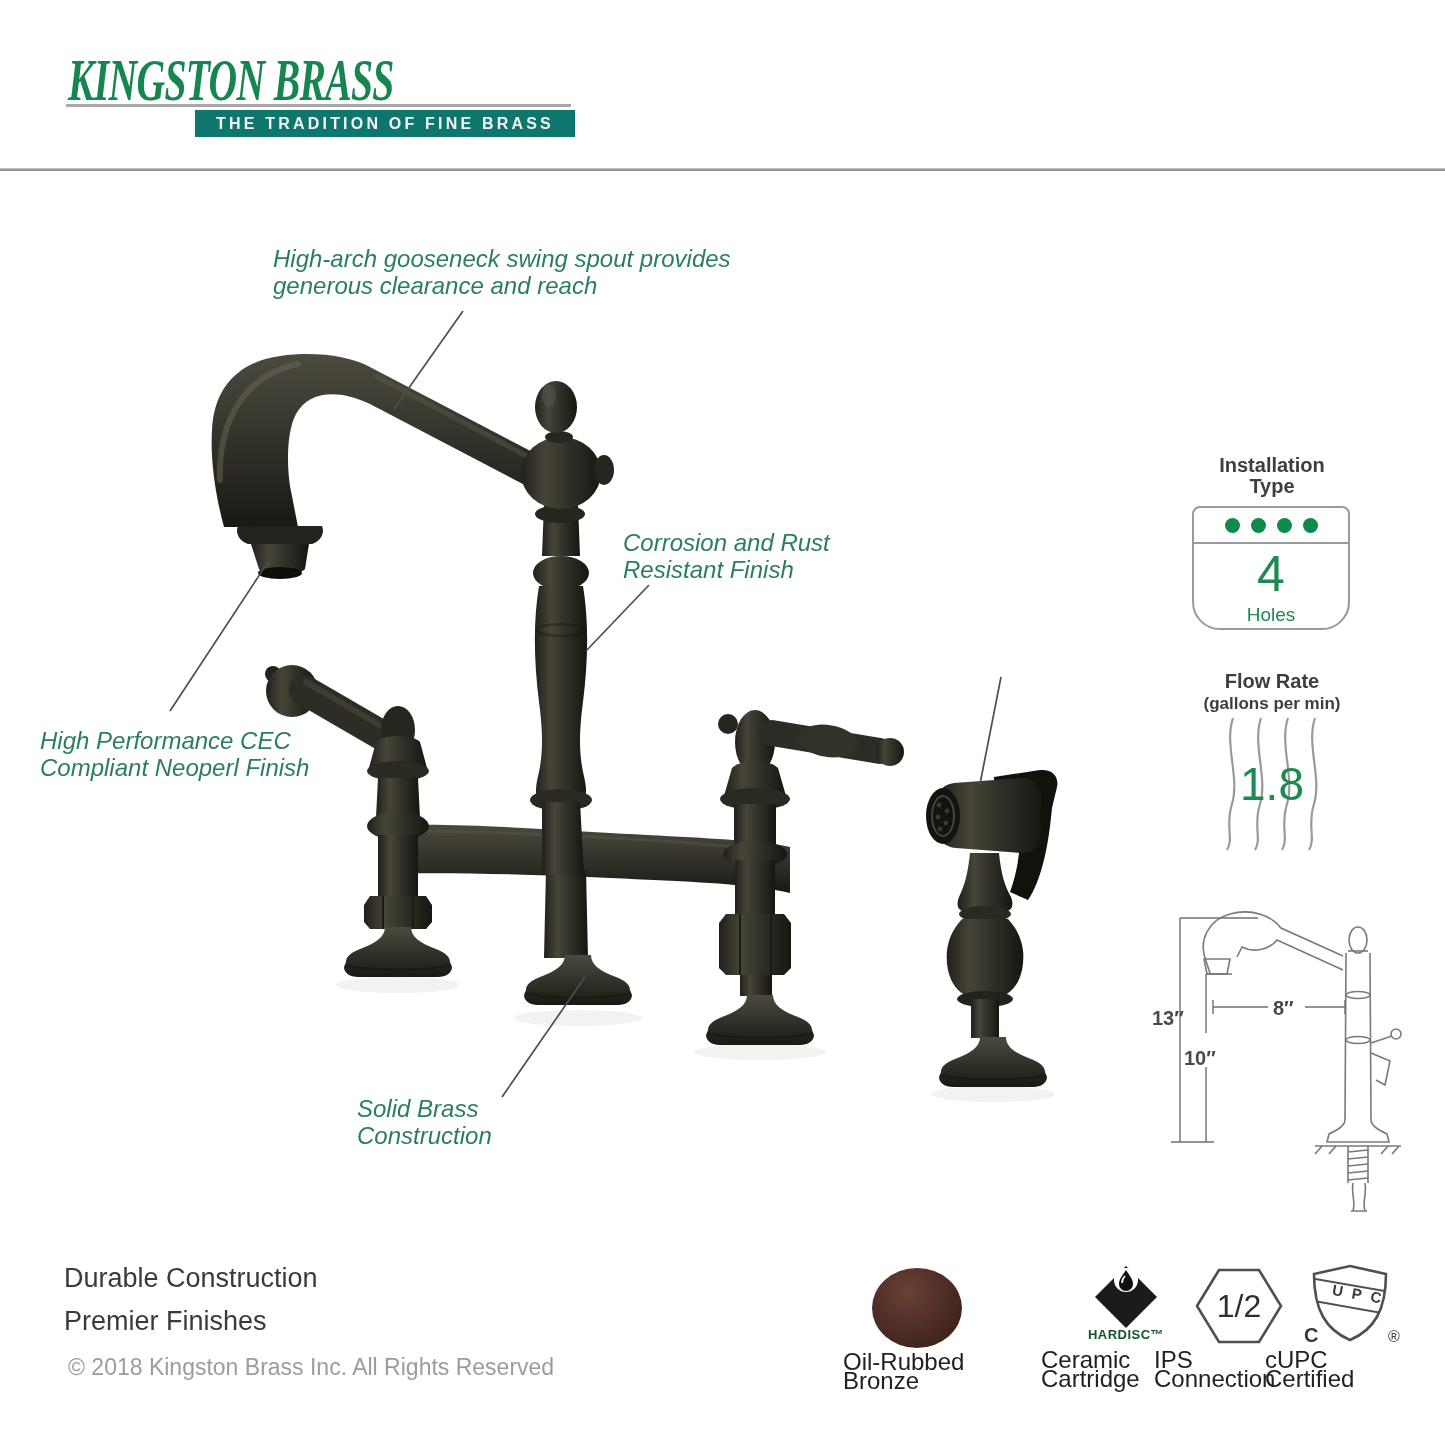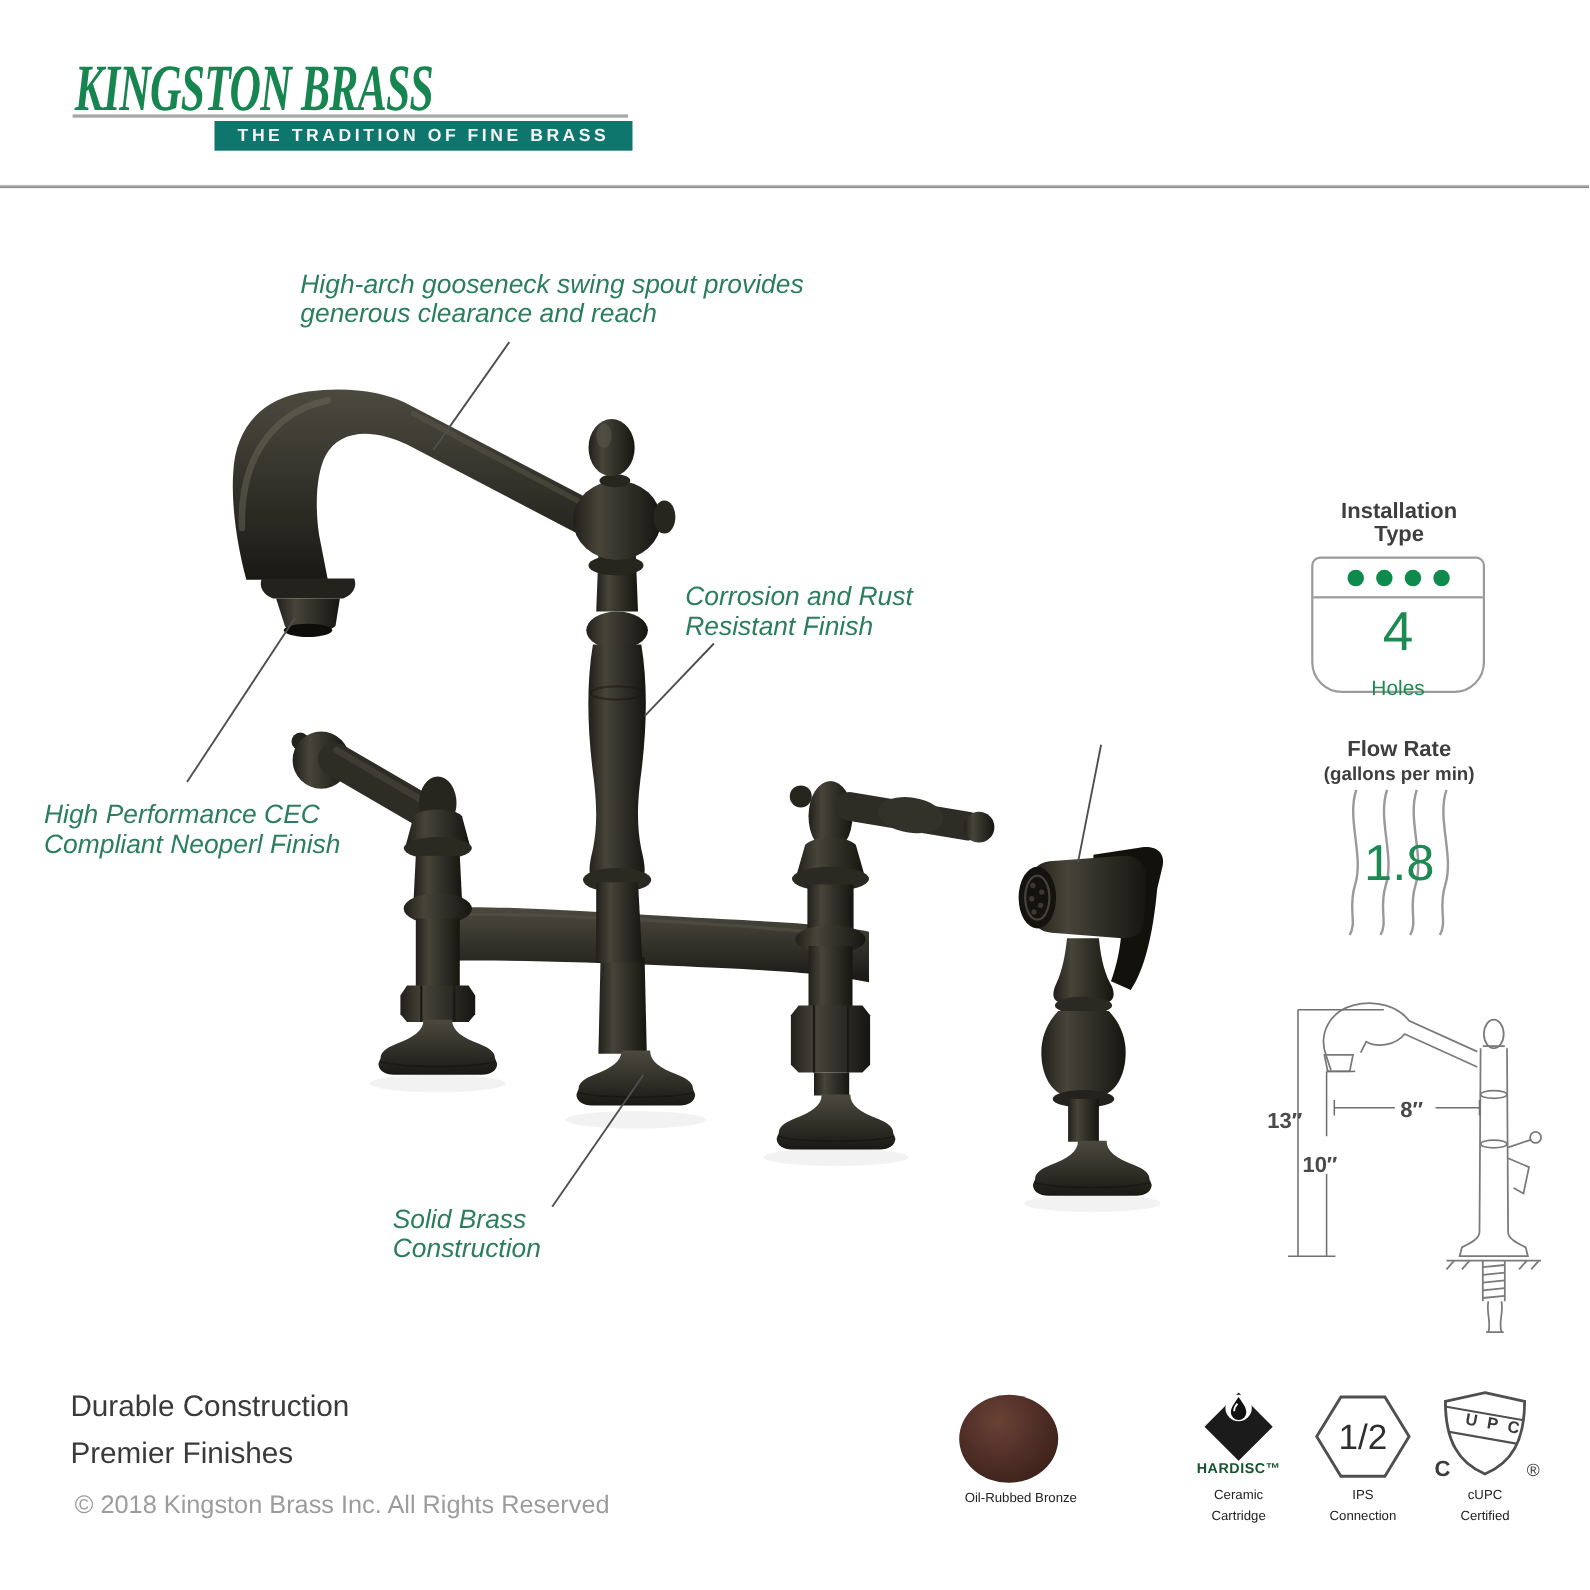--- a/index.html
+++ b/index.html
@@ -20,30 +20,30 @@
   .note{position:absolute;color:#2b7e5d;font-size:24px;line-height:27px;white-space:pre-line;font-style:italic;}
   
   .spec-title{position:absolute;width:172px;text-align:center;font-weight:bold;font-size:20px;
               line-height:21px;color:#3f3e3e;white-space:pre-line;}
   .inst-box{position:absolute;left:1192px;top:506px;width:158px;height:124px;
             border:2px solid #9a9a9a;border-radius:8px 8px 28px 28px;background:#fff;box-sizing:border-box;}
   .inst-dots{height:34px;border-bottom:2px solid #9a9a9a;display:flex;align-items:center;
              justify-content:center;gap:11px;}
   .dot{width:15px;height:15px;border-radius:50%;background:#0d8a4c;}
   .inst-num{font-size:50px;line-height:46px;color:#1d8a52;text-align:center;margin-top:7px;}
-  .inst-holes{font-size:19px;color:#1d8a52;text-align:center;margin-top:19px;}
+  .inst-holes{font-size:19px;color:#1d8a52;text-align:center;margin-top:7px;}
   .flow-value{position:absolute;left:1186px;top:757px;width:172px;text-align:center;
               font-size:46px;color:#1d8a52;}
   
   .feat{position:absolute;left:64px;font-size:27px;color:#3a3a3a;}
   .copy{position:absolute;left:68px;top:1354px;font-size:23px;color:#9c9c9c;}
   
   .swatch{position:absolute;left:872px;top:1268px;width:90px;height:80px;border-radius:50%;
           background:radial-gradient(circle at 40% 30%, #6a4234 0%, #53302a 40%, #3f241b 75%, #321c14 100%);}
-  .badge-label{position:absolute;width:170px;text-align:center;font-size:12px;line-height:19px;
+  .badge-label{position:absolute;width:170px;font-size:24px;line-height:19px;
                color:#222222;white-space:pre-line;}
   .hardisc-brand{position:absolute;left:1056px;top:1327px;width:140px;text-align:center;
                  font-size:13px;font-weight:bold;color:#14532d;letter-spacing:0.5px;}
   svg{display:block;}
 </style>
 </head>
 <body>
 
 <div id="canvas">
 

